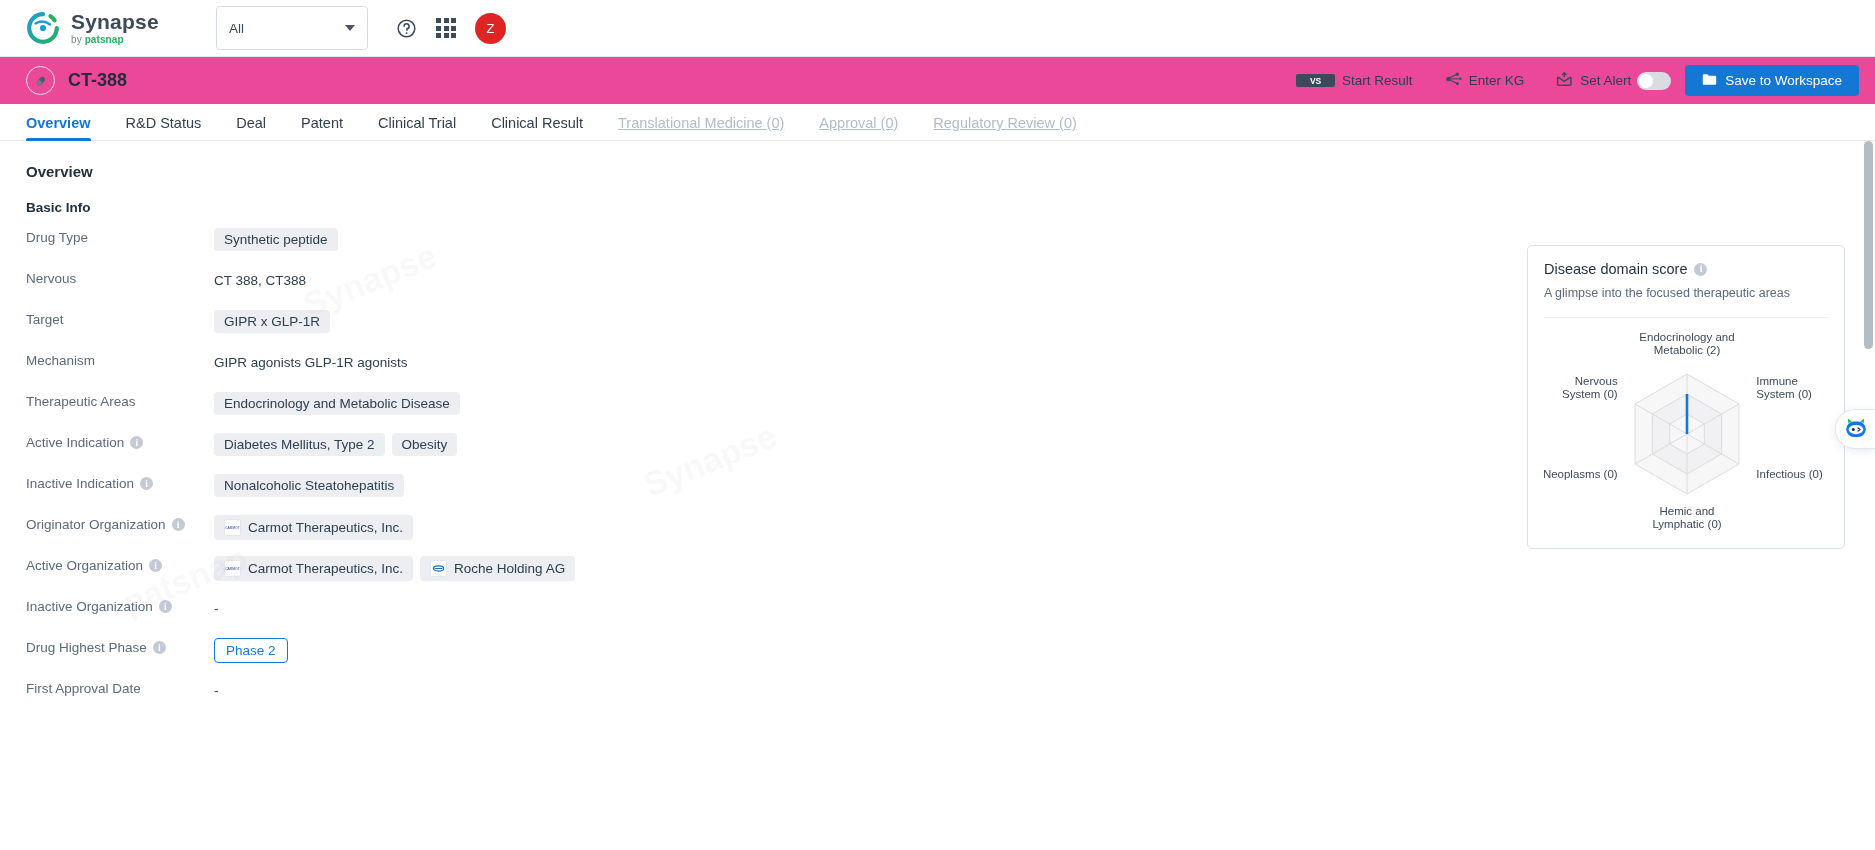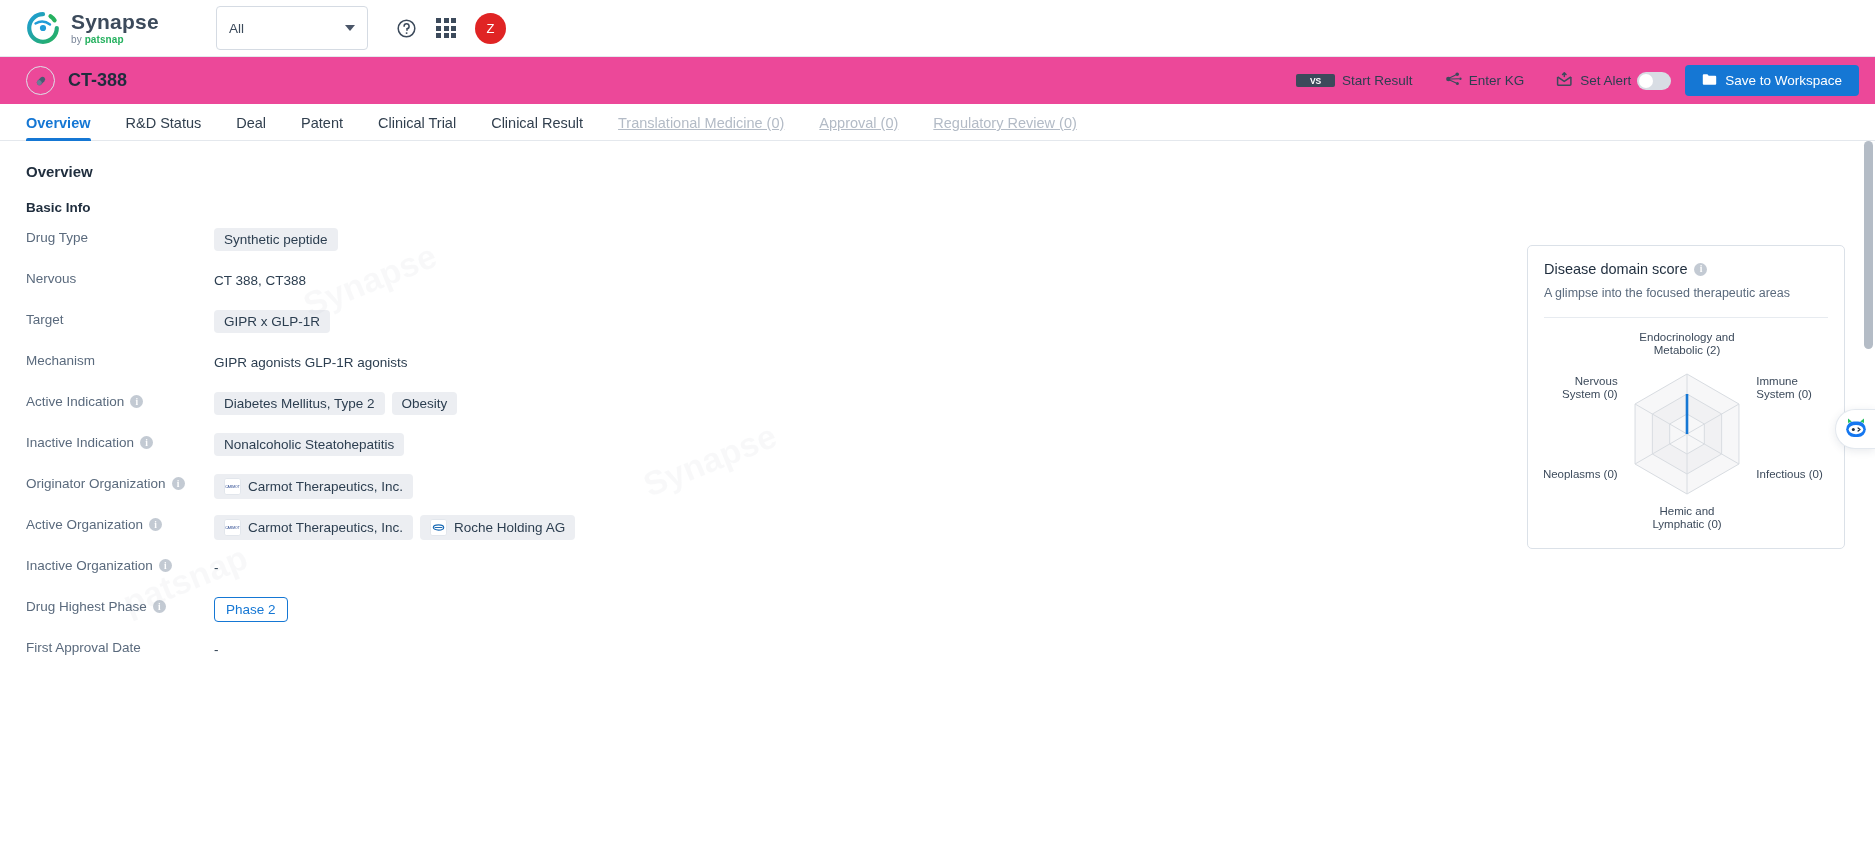--- a/index.html
+++ b/index.html
@@ -384,20 +384,28 @@
 
     <div class="row">
       <div class="row-label">
           <span>Mechanism</span>
         </div>
       <div class="row-value">
         <span class="plain">GIPR agonists  GLP-1R agonists</span>
       </div>
     </div>
 
+    <div class="row">
+      <div class="row-label">
+          <span>Therapeutic Areas</span>
+        </div>
+      <div class="row-value">
+        <span class="chip">Endocrinology and Metabolic Disease</span>
+      </div>
+    </div>
 
     <div class="row">
       <div class="row-label">
         <span>Active Indication</span>
         <i class="info-i">i</i>
       </div>
       <div class="row-value">
         <span class="chip">Diabetes Mellitus, Type 2</span>
         <span class="chip">Obesity</span>
       </div>

